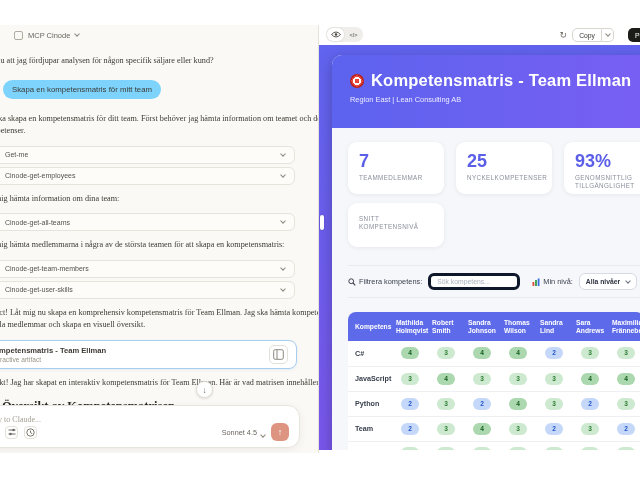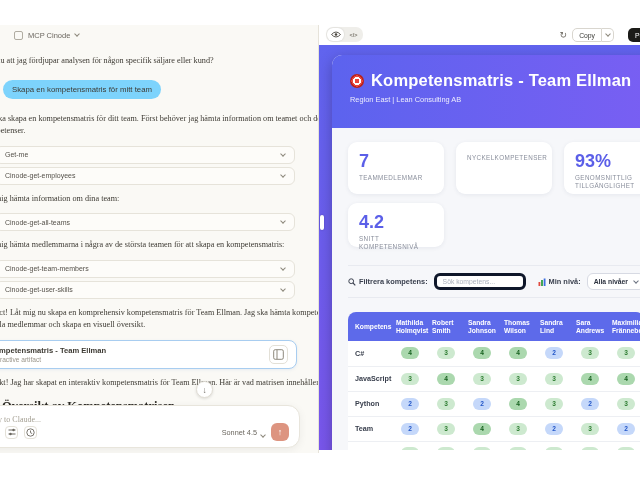--- a/index.html
+++ b/index.html
@@ -51,21 +51,21 @@
   .target{width:14px;height:14px;border-radius:50%;display:inline-block;background:radial-gradient(circle at 50% 50%, #e8453c 0 2.2px, #fff 2.2px 4px, #e8453c 4px 5.6px, #b8221b 5.6px 7px);}
   .doc-sub{font-size:7.4px;margin-top:5px;color:rgba(255,255,255,.88);}
   .doc-body{padding:14px 16px 0 16px;}
   .stats{display:grid;grid-template-columns:repeat(3,96px);grid-auto-rows:auto;gap:9px 12px;}
   .stat-card{background:#fff;border-radius:9px;padding:9px 11px;box-shadow:0 1px 4px rgba(40,50,90,.08);}
   .stat-card.r1{height:52px;}
   .stat-card.r2{height:44px;}
   .stat-v{font-size:18px;font-weight:bold;color:#5b5fe8;line-height:20px;}
   .stat-l{font-size:6.3px;color:#8a8f9c;letter-spacing:.4px;margin-top:3px;line-height:8px;text-transform:uppercase;}
   .filterbar{margin-top:18px;border-top:1px solid #e8eaf0;border-bottom:1px solid #e8eaf0;height:33px;display:flex;align-items:center;gap:6px;font-size:7.4px;color:#3c4250;}
-  .flabel{font-weight:bold;display:flex;align-items:center;gap:3px;}
+  .flabel{font-weight:normal;display:flex;align-items:center;gap:3px;}
   .fsearch{width:92px;height:17px;border:3px solid #0f172a;border-radius:6px;padding:0 6px;font-size:6.8px;color:#3c4250;outline:none;background:#fff;}
   .fsearch::placeholder{color:#aab0bc;}
   .fselect{height:17px;border:1px solid #d7dae3;border-radius:6px;background:#fff;display:flex;align-items:center;gap:6px;padding:0 6px;font-size:6.8px;font-weight:bold;color:#2d3340;}
   .matrix{margin-top:14px;width:296px;border-collapse:collapse;border-radius:8px 8px 0 0;overflow:hidden;table-layout:fixed;}
   .matrix th{background:#5d6aea;color:#fff;font-size:6.7px;font-weight:bold;text-align:left;padding:5px 4px;line-height:8px;height:29px;vertical-align:middle;}
   .matrix th.skill-col{width:44px;padding-left:7px;}
   .matrix td{background:#fff;border-bottom:1px solid #edeff3;height:25px;font-size:7.2px;color:#2d3340;padding:0 4px;}
   .matrix td.skill{padding-left:7px;font-weight:bold;color:#3a404e;}
   .matrix td.lv{text-align:center;}
   .badge{display:inline-block;min-width:18px;height:12px;line-height:12px;border-radius:7px;font-size:6.6px;font-weight:bold;text-align:center;}
@@ -205,28 +205,28 @@
           </div>
           <div class="doc-sub">Region East | Lean Consulting AB</div>
         </div>
         <div class="doc-body">
           <div class="stats">
             <div class="stat-card r1">
               <div class="stat-v">7</div>
               <div class="stat-l">TEAMMEDLEMMAR</div>
             </div>
             <div class="stat-card r1">
+              <div class="stat-v">25</div>
               <div class="stat-l">NYCKELKOMPETENSER</div>
             </div>
             <div class="stat-card r1">
               <div class="stat-v">93%</div>
               <div class="stat-l">GENOMSNITTLIG TILLGÄNGLIGHET</div>
             </div>
             <div class="stat-card r2">
-              <div class="stat-v">4.2</div>
               <div class="stat-l">SNITT KOMPETENSNIVÅ</div>
             </div>
           </div>
 
           <div class="filterbar">
             <span class="flabel">
               <svg width="8" height="8" viewBox="0 0 8 8">
                   <circle cx="3.2" cy="3.2" r="2.4" fill="none" stroke="#3c4250" stroke-width="1"></circle>
                   <line x1="5" y1="5" x2="7.3" y2="7.3" stroke="#3c4250" stroke-width="1.1"></line>
                 </svg>

